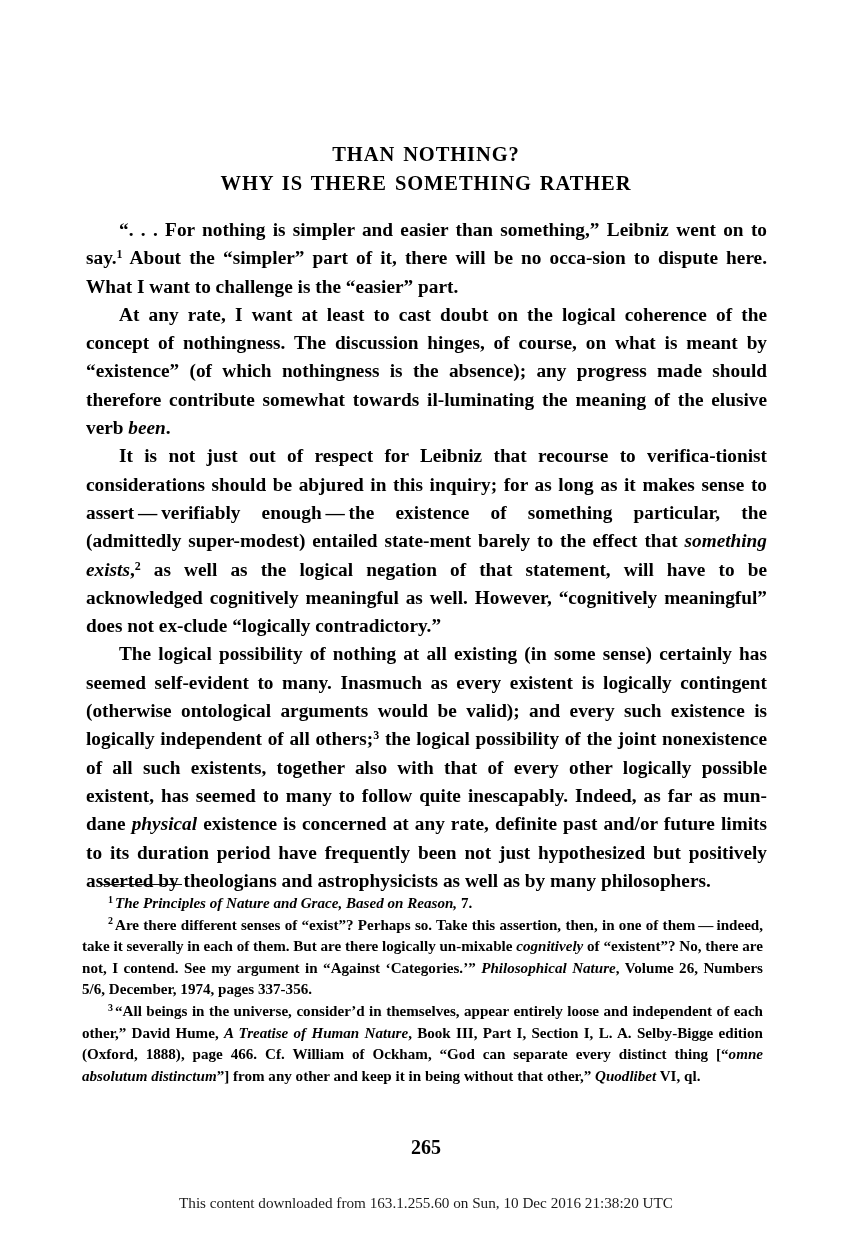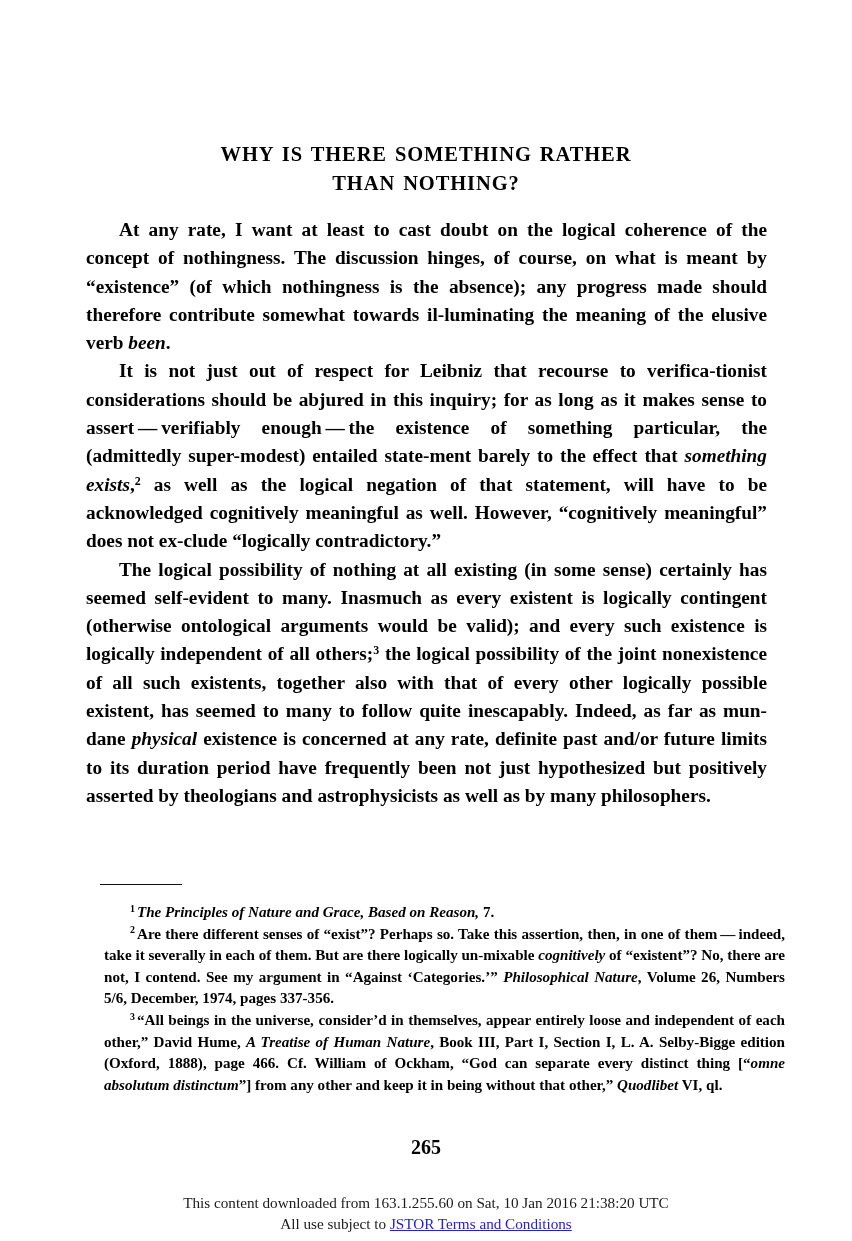--- a/index.html
+++ b/index.html
@@ -70,24 +70,23 @@
     left: 100px;
     top: 884px;
     width: 82px;
     height: 0;
     border-top: 1.8px solid #111;
   }
 
   
   .footnotes {
     position: absolute;
-    left: 104px;
+    left: 82px;
     top: 893px;
     width: 681px;
-    margin-top: 9px;
   }
   .fn {
     font-size: 15.1px;
     font-weight: bold;
     line-height: 21.6px;
     text-align: justify;
     text-indent: 26px;
     margin: 0;
   }
   .fn i { font-style: italic; }
@@ -126,25 +125,26 @@
     color: #2222cc;
     text-decoration: underline;
   }
 </style>
 </head>
 <body>
 
 <div class="page">
 
   <div class="title-block">
+    <div class="title-line">THAN NOTHING?</div>
     <div class="title-line">WHY IS THERE SOMETHING RATHER</div>
-    <div class="title-line">THAN NOTHING?</div>
   </div>
 
   <div class="body-block">
+    <p class="para">“. . . For nothing is simpler and easier than something,” Leibniz went on to say.<sup>1</sup> About the “simpler” part of it, there will be no occa-sion to dispute here. What I want to challenge is the “easier” part.</p>
     <p class="para">At any rate, I want at least to cast doubt on the logical coherence of the concept of nothingness. The discussion hinges, of course, on what is meant by “existence” (of which nothingness is the absence); any progress made should therefore contribute somewhat towards il-luminating the meaning of the elusive verb <i>been</i>.</p>
     <p class="para">It is not just out of respect for Leibniz that recourse to verifica-tionist considerations should be abjured in this inquiry; for as long as it makes sense to assert — verifiably enough — the existence of something particular, the (admittedly super-modest) entailed state-ment barely to the effect that <i>something exists</i>,<sup>2</sup> as well as the logical negation of that statement, will have to be acknowledged cognitively meaningful as well. However, “cognitively meaningful” does not ex-clude “logically contradictory.”</p>
     <p class="para">The logical possibility of nothing at all existing (in some sense) certainly has seemed self-evident to many. Inasmuch as every existent is logically contingent (otherwise ontological arguments would be valid); and every such existence is logically independent of all others;<sup>3</sup> the logical possibility of the joint nonexistence of all such existents, together also with that of every other logically possible existent, has seemed to many to follow quite inescapably. Indeed, as far as mun-dane <i>physical</i> existence is concerned at any rate, definite past and/or future limits to its duration period have frequently been not just hypothesized but positively asserted by theologians and astrophysicists as well as by many philosophers.</p>
   </div>
 
   <div class="fn-rule"></div>
 
   <div class="footnotes">
     <p class="fn">
       <sup>1</sup><span><i>The Principles of Nature and Grace, Based on Reason,</i> 7.</span>
@@ -153,17 +153,16 @@
       <sup>2</sup><span>Are there different senses of “exist”? Perhaps so. Take this assertion, then, in one of them — indeed, take it severally in each of them. But are there logically un-mixable <i>cognitively</i> of “existent”? No, there are not, I contend. See my argument in “Against ‘Categories.’” <i>Philosophical Nature</i>, Volume 26, Numbers 5/6, December, 1974, pages 337-356.</span>
     </p>
     <p class="fn">
       <sup>3</sup><span>“All beings in the universe, consider’d in themselves, appear entirely loose and independent of each other,” David Hume, <i>A Treatise of Human Nature</i>, Book III, Part I, Section I, L. A. Selby-Bigge edition (Oxford, 1888), page 466. Cf. William of Ockham, “God can separate every distinct thing [“<i>omne absolutum distinctum</i>”] from any other and keep it in being without that other,” <i>Quodlibet</i> VI, ql.</span>
     </p>
   </div>
 
   <div class="page-number">265</div>
 
   <div class="jstor-footer">
-    <div>This content downloaded from 163.1.255.60 on Sat, 10 Jan 2016 21:38:20 UTC</div>
-    <div><span>All use subject to </span><a class="jstor-link" href="#" style="color: rgb(34, 34, 204);">JSTOR Terms and Conditions</a></div>
+    <div>This content downloaded from 163.1.255.60 on Sun, 10 Dec 2016 21:38:20 UTC</div>
   </div>
 
 </div>
 
 </body></html>

